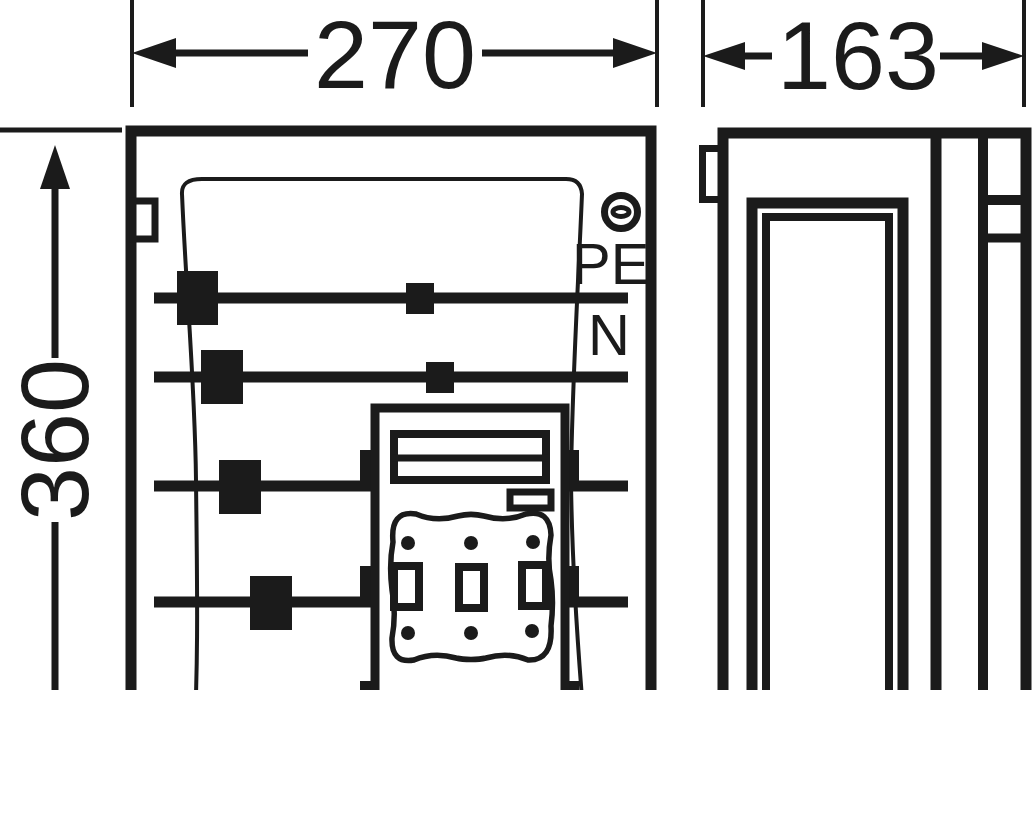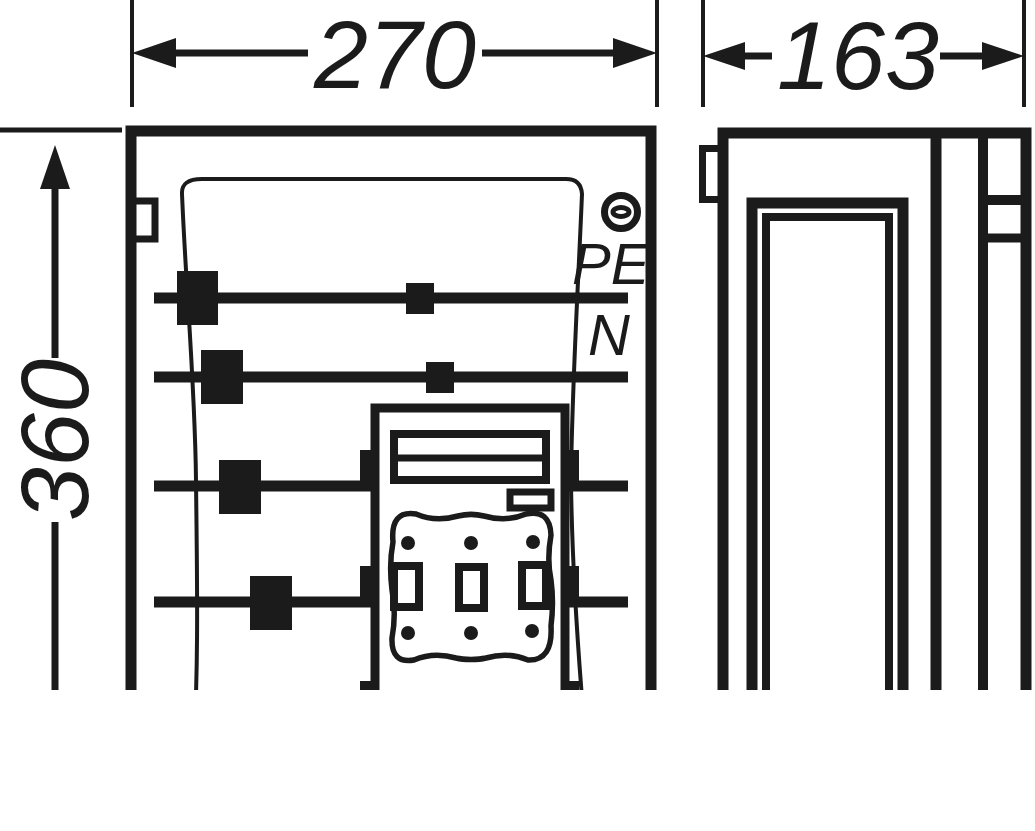--- a/index.html
+++ b/index.html
@@ -1,21 +1,20 @@
 <!DOCTYPE html>
 <html style="--ink: #1b1b1b; --paper: #ffffff;"><head>
 <meta charset="utf-8">
 <style>
   :root{ --ink:#1b1b1b; --paper:#ffffff; }
   html,body{ margin:0; padding:0; background:#ffffff; }
   .stage{
     position:relative; width:1035px; height:690px;
     background:var(--paper); overflow:hidden;
     font-family:"Liberation Sans", sans-serif;
-    font-style:italic;
   }
   svg{ position:absolute; left:0; top:0; }
   svg text{
     font-family:"Liberation Sans", sans-serif;
     fill:var(--ink);
     font-weight:400;
   }
   .ink-stroke{ stroke:var(--ink); }
   .ink-fill{ fill:var(--ink); }
   .paper-fill{ fill:var(--paper); }

